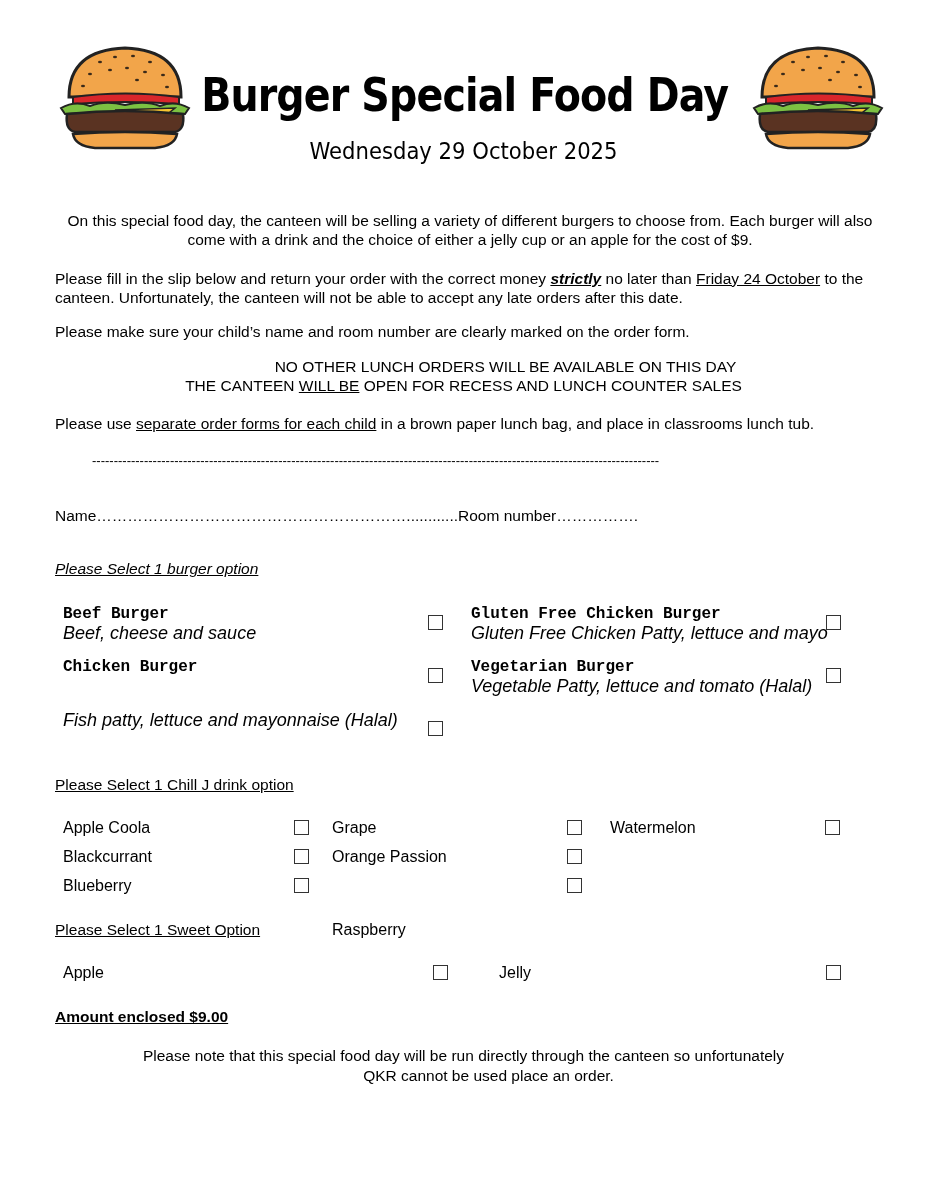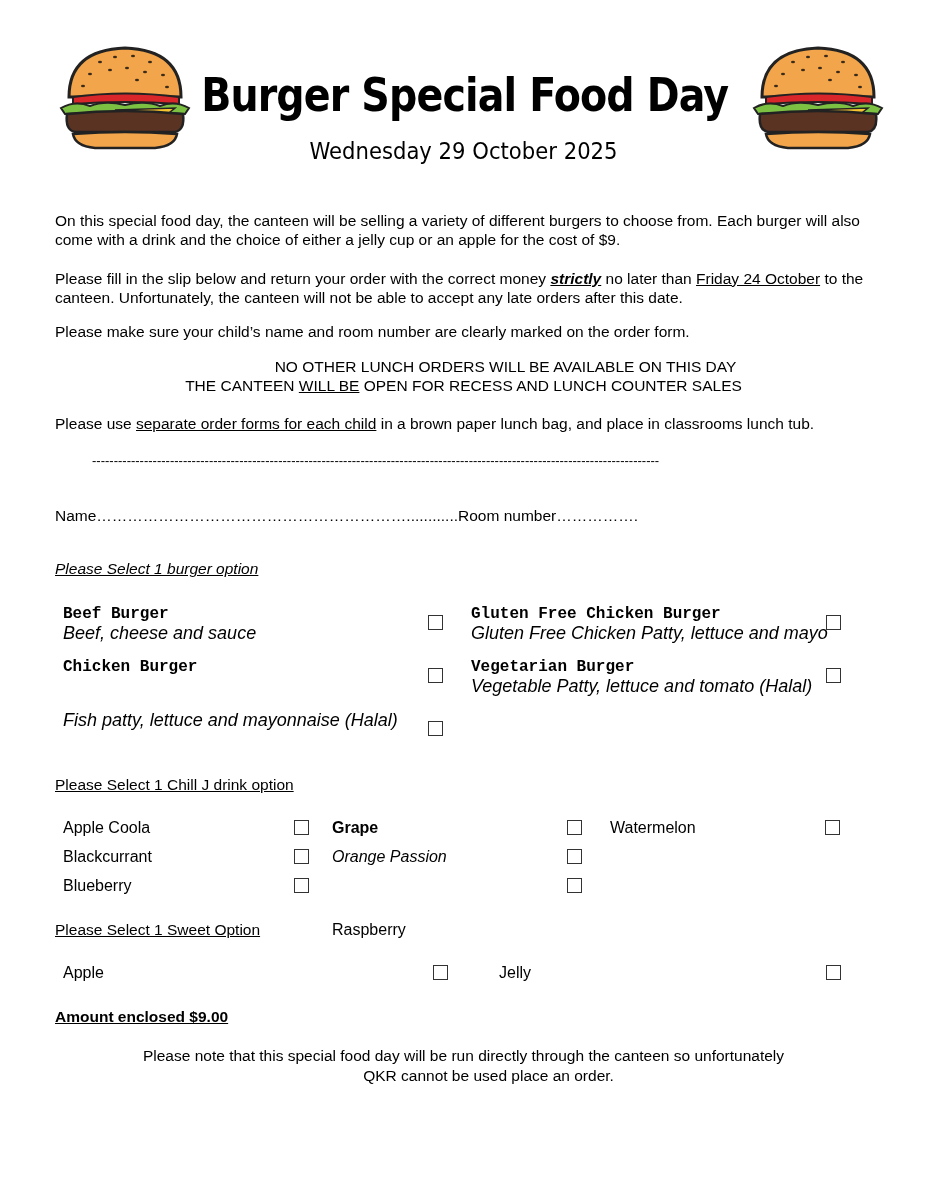--- a/index.html
+++ b/index.html
@@ -75,21 +75,21 @@
   <path d="M18 55 Q70 48 124 55 L124 62 Q70 58 18 62 Z" fill="#d9262b" stroke="#222" stroke-width="2"></path>
   <path d="M6 66 Q20 58 35 64 Q50 58 70 63 Q90 58 105 64 Q120 58 134 66 L130 72 Q70 68 10 72 Z" fill="#7cc142" stroke="#222" stroke-width="2"></path>
   <path d="M60 68 L120 66 L100 82 Z" fill="#f7c531" stroke="#222" stroke-width="1.5"></path>
   <path d="M12 72 Q70 66 128 72 Q130 88 120 90 L20 90 Q10 88 12 72 Z" fill="#5a3322" stroke="#222" stroke-width="2.5"></path>
   <path d="M18 92 Q70 88 122 92 Q120 104 100 106 L40 106 Q20 104 18 92 Z" fill="#f2a54a" stroke="#222" stroke-width="2.5"></path>
 </svg>
 
 <div class="title">Burger Special Food Day</div>
 <div class="subtitle">Wednesday 29 October 2025</div>
 
-<div class="para" style="top:211px;">On this special food day, the canteen will be selling a variety of different burgers to choose from. Each burger will also come with a drink and the choice of either a jelly cup or an apple for the cost of $9.</div>
+<div class="para" style="top:211px;text-align:center;">On this special food day, the canteen will be selling a variety of different burgers to choose from. Each burger will also come with a drink and the choice of either a jelly cup or an apple for the cost of $9.</div>
 
 <div class="para" style="top:269px;">
   <span>Please fill in the slip below and return your order with the correct money </span><b><i><u>strictly</u></i></b><span> no later than </span><u>Friday 24 October</u><span> to the canteen. Unfortunately, the canteen will not be able to accept any late orders after this date.</span>
 </div>
 
 <div class="para" style="top:322px;">Please make sure your child’s name and room number are clearly marked on the order form.</div>
 
 <div class="center" style="top:357px;padding-left:42px;">NO OTHER LUNCH ORDERS WILL BE AVAILABLE ON THIS DAY</div>
 <div class="center" style="top:376px;">
   <span>THE CANTEEN </span><u>WILL BE</u><span> OPEN FOR RECESS AND LUNCH COUNTER SALES</span>
@@ -130,28 +130,28 @@
 
 <div class="abs" style="left:63px;top:711px;">
   <div class="item-desc">Fish patty, lettuce and mayonnaise (Halal)</div>
 </div>
 <div class="cb" style="left:428px;top:721px;"></div>
 
 <div class="heading-u" style="top:776px;">Please Select 1 Chill J drink option</div>
 
 <div class="label" style="left:63px;top:819px;">Apple Coola</div>
 <div class="cb" style="left:294px;top:820px;"></div>
-<div class="label" style="left:332px;top:819px;font-weight:bold;">Grape</div>
+<div class="label" style="left:332px;top:819px;">Grape</div>
 <div class="cb" style="left:567px;top:820px;"></div>
 <div class="label" style="left:610px;top:819px;">Watermelon</div>
 <div class="cb" style="left:825px;top:820px;"></div>
 
 <div class="label" style="left:63px;top:848px;">Blackcurrant</div>
 <div class="cb" style="left:294px;top:849px;"></div>
-<div class="label" style="left:332px;top:848px;font-style:italic;">Orange Passion</div>
+<div class="label" style="left:332px;top:848px;">Orange Passion</div>
 <div class="cb" style="left:567px;top:849px;"></div>
 
 <div class="label" style="left:63px;top:877px;">Blueberry</div>
 <div class="cb" style="left:294px;top:878px;"></div>
 <div class="label" style="left:332px;top:877px;margin-top:44px;">Raspberry</div>
 <div class="cb" style="left:567px;top:878px;"></div>
 
 <div class="heading-u" style="top:921px;">Please Select 1 Sweet Option</div>
 
 <div class="label" style="left:63px;top:964px;">Apple</div>

